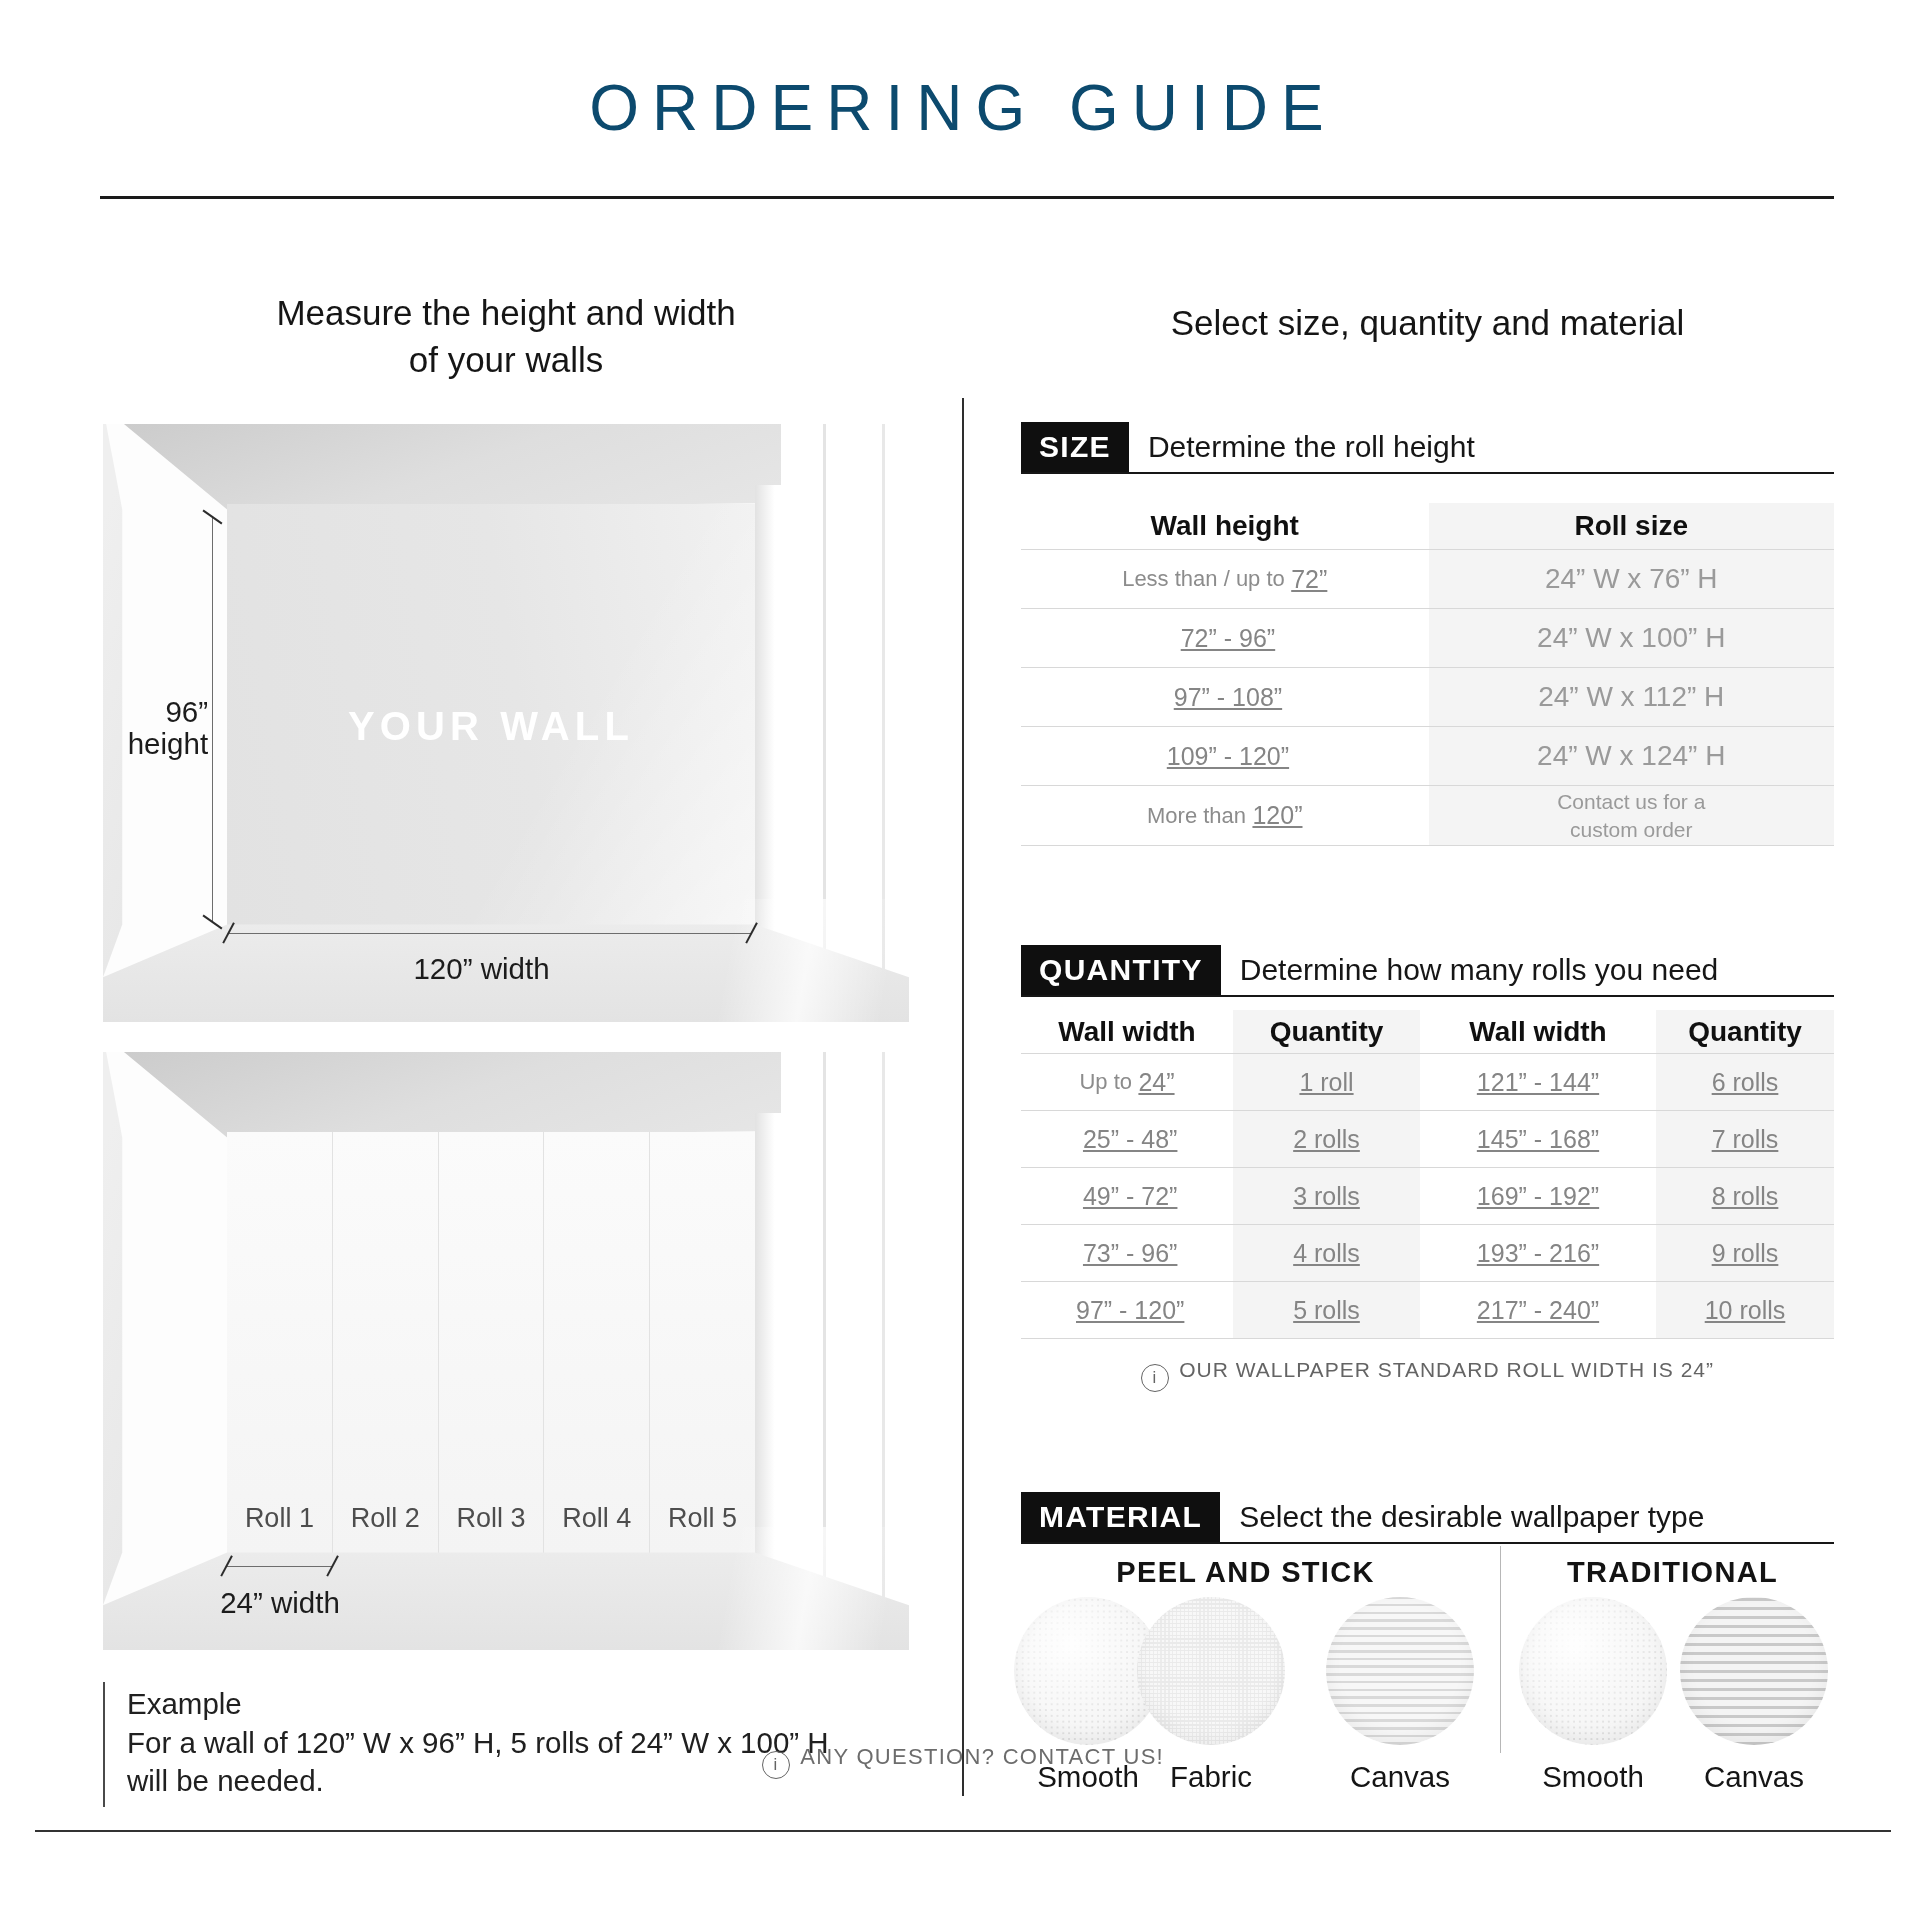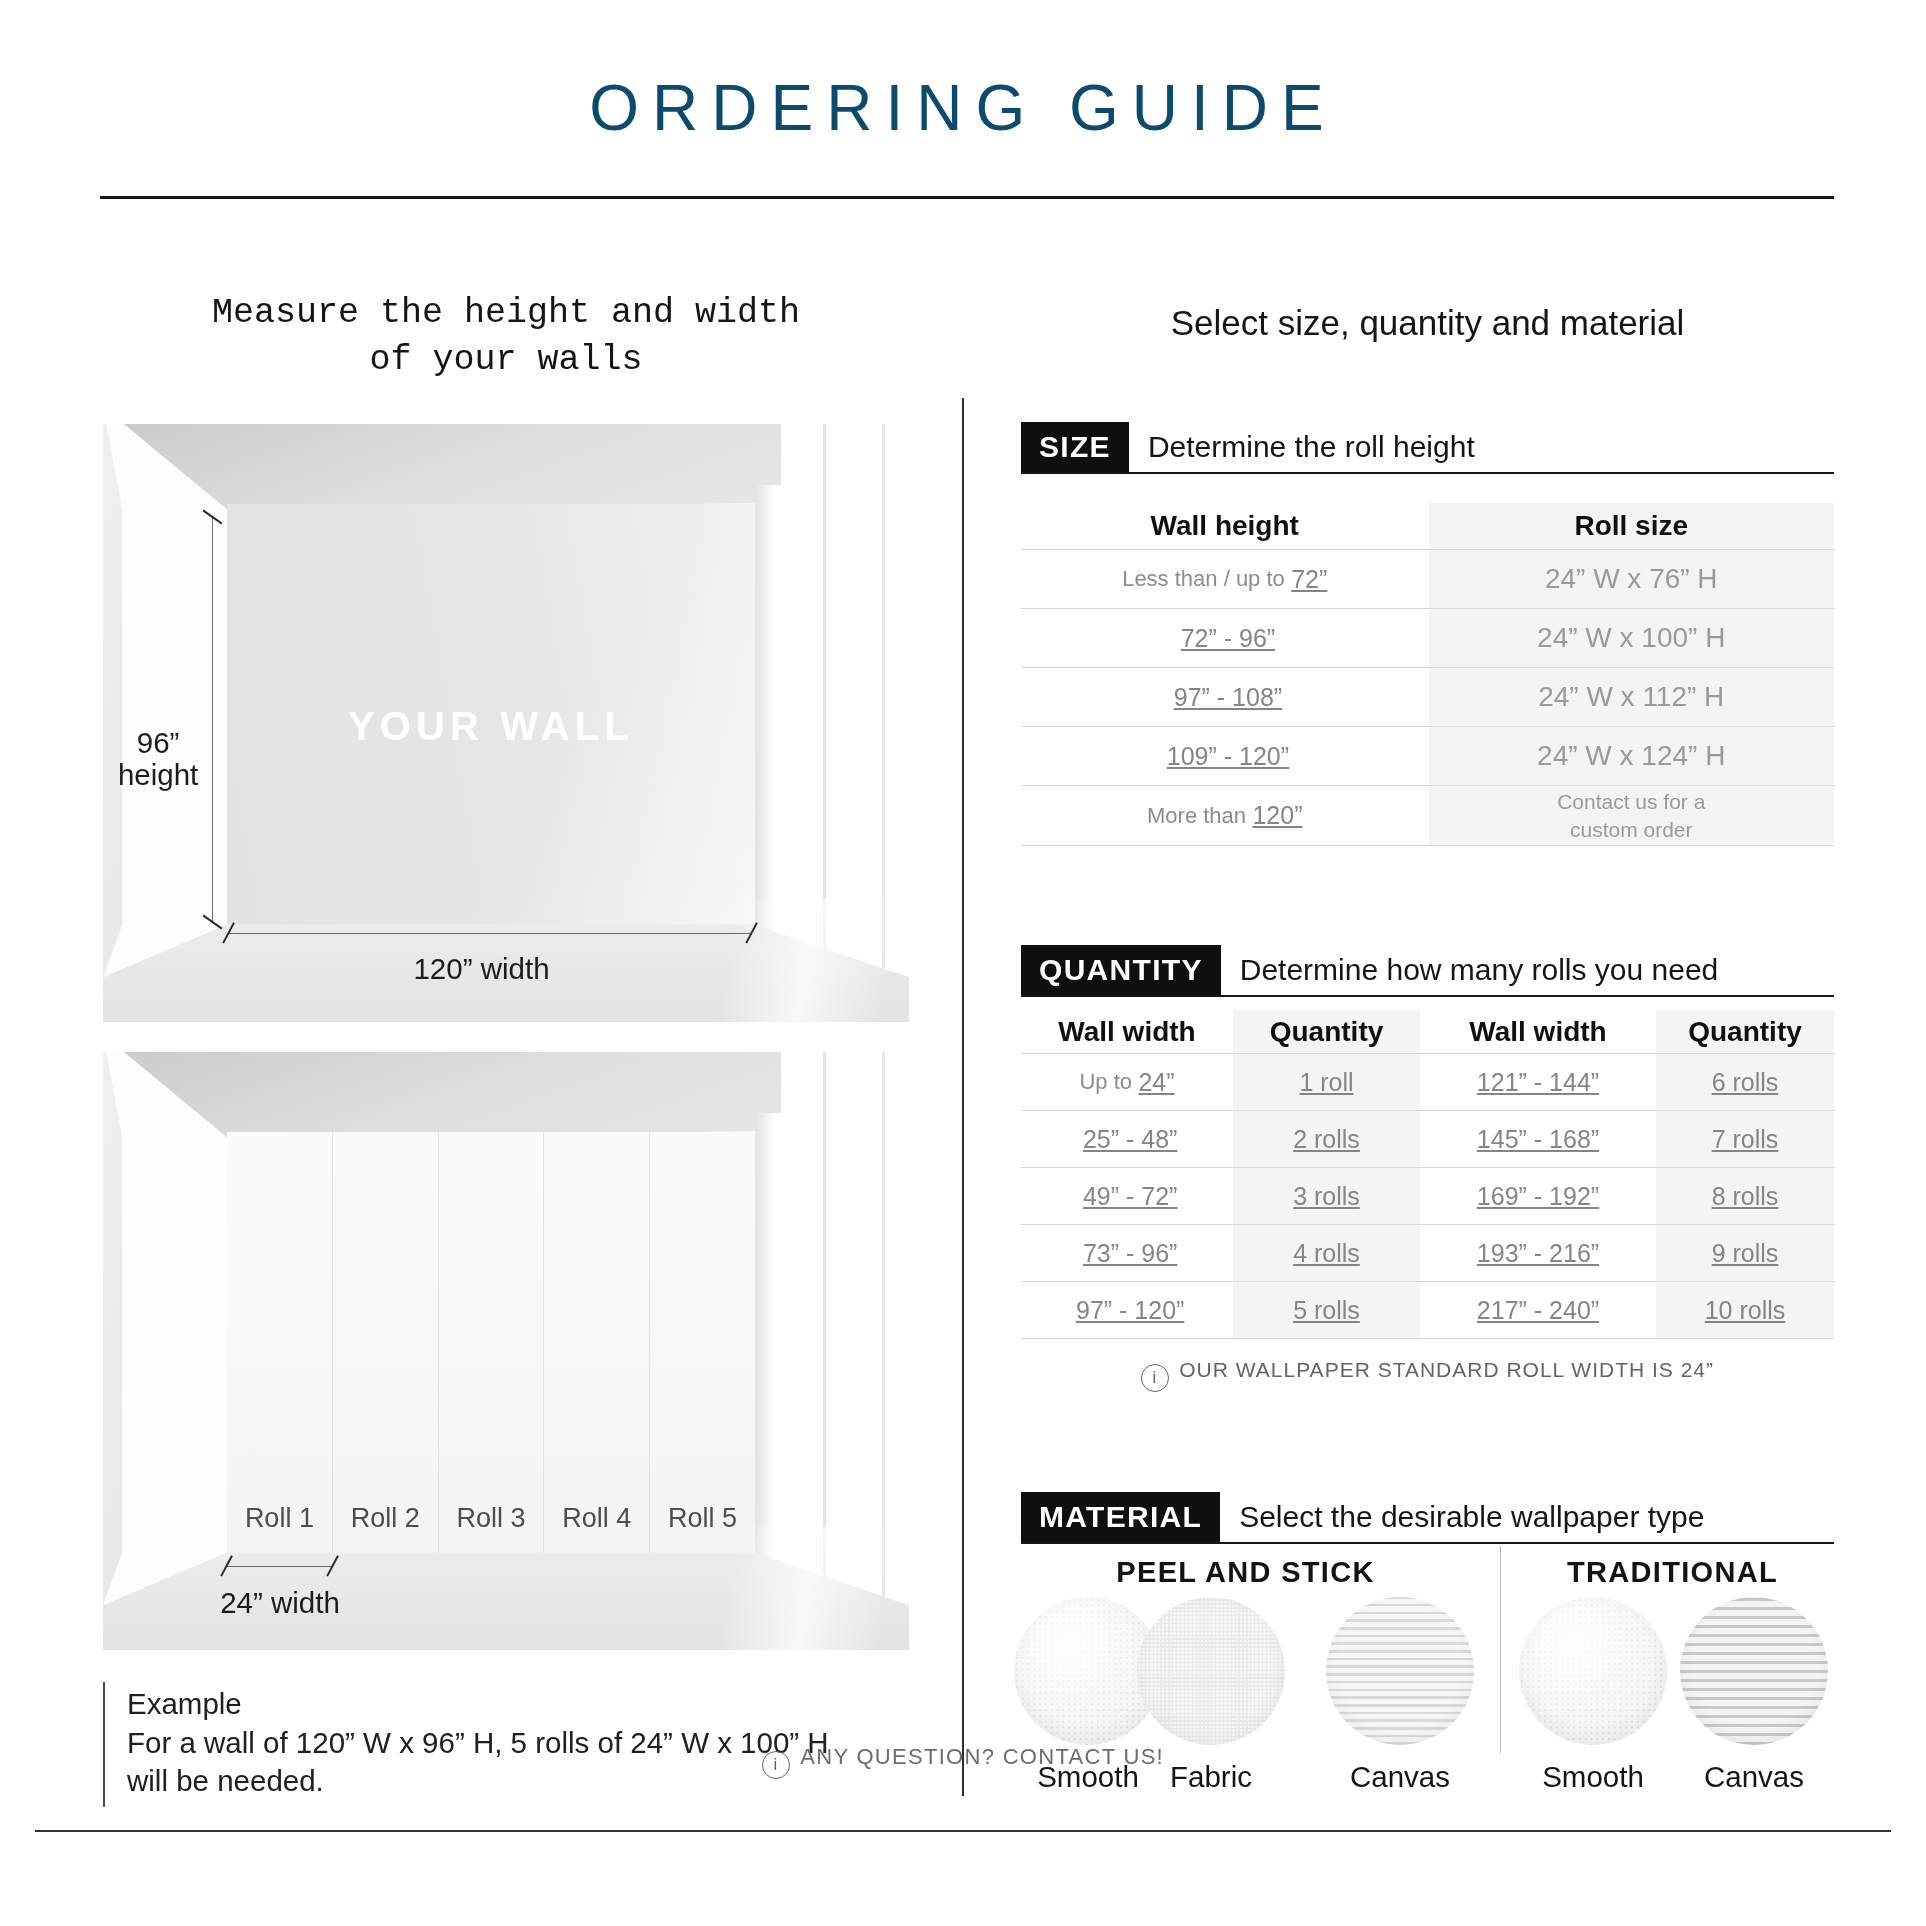--- a/index.html
+++ b/index.html
@@ -6,21 +6,21 @@
   .canvas{position:relative;width:1926px;height:1926px;background:#ffffff;
           font-family:"Liberation Sans",sans-serif;color:#141414;overflow:hidden;}
 
   
   .title{position:absolute;top:71px;left:0;width:100%;text-align:center;
          font-size:64px;letter-spacing:13px;font-weight:400;color:#0c4a6e;}
   .rule-top{position:absolute;left:100px;top:196px;width:1734px;height:2.6px;background:#1a1a1a;}
 
   
   .col-heading{font-size:35px;line-height:1.34;color:#151515;text-align:center;white-space:pre-line;}
-  .left-heading{position:absolute;left:103px;top:290px;width:806px;font-family:Liberation Mono, monospace;}
+  .left-heading{position:absolute;left:103px;top:290px;width:806px;}
   .right-heading{position:absolute;left:1021px;top:300px;width:813px;}
 
   .divider-v{position:absolute;left:962px;top:398px;width:1.9px;height:1398px;background:#2e2e2e;}
 
   
   .room{position:absolute;left:103px;width:806px;height:598px;background:#fdfdfd;overflow:hidden;}
   .room1{top:424px;} .room2{top:1052px;}
   .left-wall{position:absolute;left:0;top:0;width:125px;height:100%;
              background:linear-gradient(110deg,#efefef 10%,#e5e5e5 80%);
              clip-path:polygon(0 0,2.5% 0,15.4% 14.3%,15.4% 83.7%,0 92.5%);}
@@ -44,22 +44,22 @@
 
   
   .mline-v{position:absolute;left:109px;top:94px;width:1.3px;height:404px;background:#6d6d6d;}
   .mline-h{position:absolute;height:1.3px;background:#6d6d6d;}
   .r1-hline{left:126px;top:509px;width:523px;}
   .r2-hline{left:124px;top:514px;width:106px;}
   .tick{position:absolute;width:23px;height:1.9px;background:#2c2c2c;}
   .tick-v{transform:rotate(35deg);}
   .tick-h{transform:rotate(-62deg);}
 
-  .height-label{position:absolute;left:5.1px;top:272px;width:100px;text-align:center;
-                font-size:29.5px;line-height:1.08;color:#1c1c1c;margin-top:31px;}
+  .height-label{position:absolute;left:5.1px;top:272px;width:100px;text-align:right;
+                font-size:29.5px;line-height:1.08;color:#1c1c1c;}
   .height-label span{display:block;}
   .wall-text{position:absolute;left:124px;top:280px;width:528px;text-align:center;
              font-size:40px;font-weight:bold;letter-spacing:5.1px;color:#ffffff;}
   .width-label{position:absolute;font-size:29.5px;color:#1c1c1c;text-align:center;}
   .r1-wlabel{left:186px;top:528px;width:385px;}
   .r2-wlabel{left:39px;top:534px;width:276px;}
 
   
   .panels{position:absolute;left:124px;top:80px;width:528px;height:421px;display:flex;}
   .panel{flex:1;background:linear-gradient(180deg,#fbfbfb 0%,#f4f4f4 100%);

